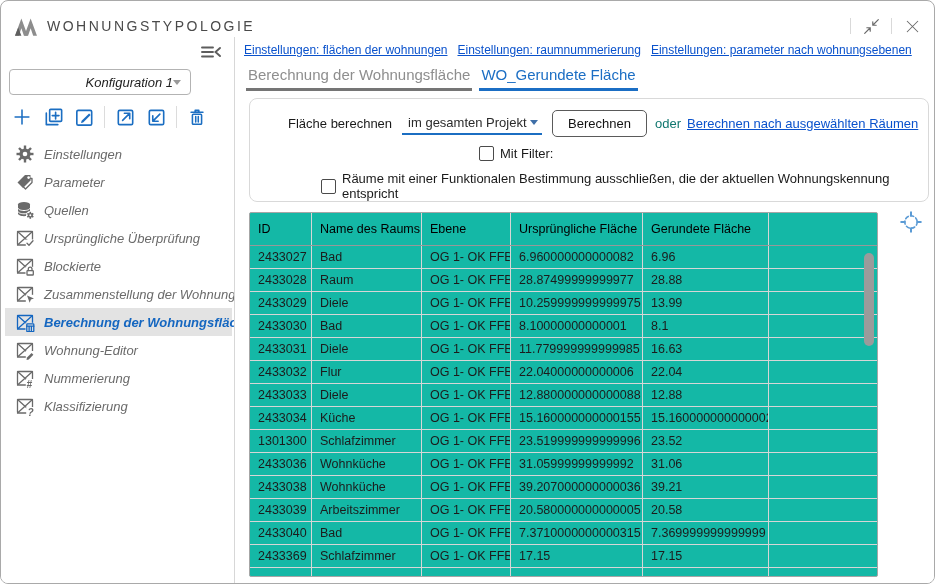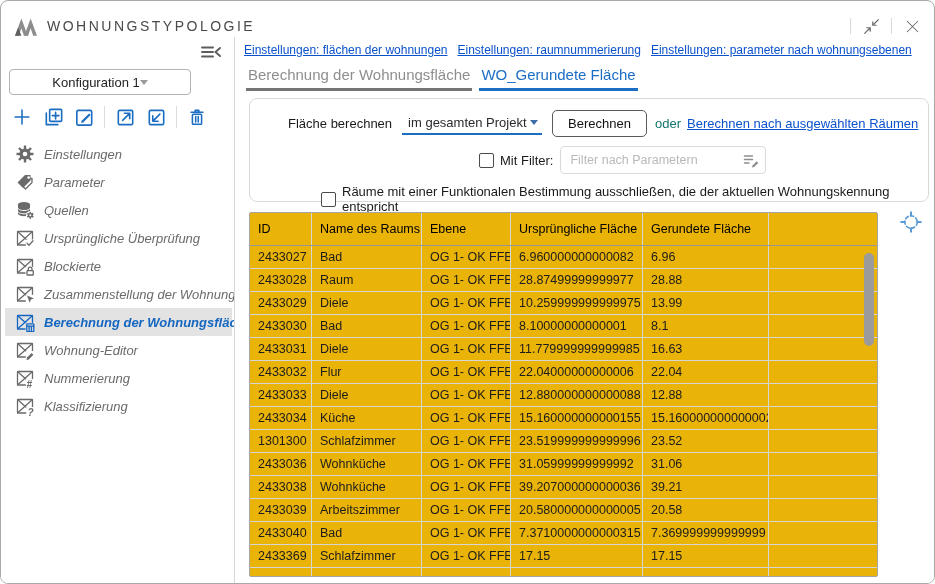--- a/index.html
+++ b/index.html
@@ -19,21 +19,21 @@
   .win-btn svg { stroke:#6b6b6b; fill:none; stroke-width:1.4; stroke-linecap:round; }
 
   
   .sidebar { position:absolute; top:36px; left:0; width:233px; bottom:0; background:#fff; }
   .v-divider { position:absolute; top:36px; left:233px; width:1px; bottom:0; background:#d7d7d7; }
   .collapse-row { display:flex; justify-content:flex-end; padding:6px 10px 2px 0; }
   .collapse-btn { width:24px; height:20px; cursor:pointer; }
   .collapse-btn svg { stroke:#5d5d5d; stroke-width:1.9; stroke-linecap:round; fill:none; }
   .config-select {
     margin:4px 8px 0 8px; height:26px; width:182px; border:1px solid #b3b3b3; border-radius:4px;
-    display:flex; align-items:center; justify-content:center; padding:0 9px; cursor:pointer; background:#fff;
+    display:flex; align-items:center; justify-content:flex-end; padding:0 9px; cursor:pointer; background:#fff;font-style:italic;
   }
   .config-select .val { font-size:13px; color:#222; }
   .caret-gray { width:0; height:0; border-left:4.5px solid transparent; border-right:4.5px solid transparent; border-top:5px solid #9a9a9a; }
   .toolbar { display:flex; align-items:center; gap:5px; padding:9px 6px 8px 8px; }
   .tool-btn { width:26px; height:26px; display:flex; align-items:center; justify-content:center; cursor:pointer; border-radius:4px; }
   .tool-btn svg { stroke:#1b6ec2; fill:none; stroke-width:1.7; stroke-linecap:round; stroke-linejoin:round; }
   .tool-sep { width:1px; height:22px; background:#dcdcdc; margin:0 2px; }
 
   .nav { margin-top:2px; }
   .nav-item { display:flex; align-items:center; gap:9px; height:28px; padding-left:10px; margin:0 2px 0 4px; color:#6a6a6a; font-size:13px; cursor:pointer;font-style:italic; }
@@ -69,21 +69,21 @@
   .cb-label { margin-left:6px; font-size:13px; color:#1a1a1a; white-space:nowrap; }
   .filter-wrap { position:relative; margin-left:7px; }
   .filter-input { width:206px; height:28px; border:1px solid #dadada; border-radius:4px; padding:0 28px 0 9px; font-size:12.5px; color:#444; font-family:"Liberation Sans",sans-serif; }
   .filter-input::placeholder { color:#b9b9b9; }
   .filter-icon { position:absolute; right:6px; top:6px; width:17px; height:17px; }
   .filter-icon svg { stroke:#8d8d8d; fill:none; stroke-width:1.5; stroke-linecap:round; }
   .panel-row3 { display:flex; align-items:center; margin:10px 0 0 47px;padding-left:24px; }
   .panel-row3 .cb-label { white-space:normal; }
 
   
-  .table-wrap { position:relative; margin:10px 0 0 14px; width:629px; height:365px; border:1px solid #a6a6a6; border-radius:2px; background:#eab308; overflow:hidden; }
+  .table-wrap { position:relative; margin:10px 0 0 14px; width:629px; height:365px; border:1px solid #a6a6a6; border-radius:2px; background:#14b8a6; overflow:hidden; }
   .thead { display:flex; height:33px; border-bottom:1px solid #989898; }
   .th { font-size:12.5px; color:#000; line-height:32px; padding-left:8px; border-right:1px solid #d6d6d6; overflow:hidden; white-space:nowrap; }
   .tbody { }
   .tr { display:flex; height:23px; border-bottom:1px solid #d6d6d6; cursor:default; }
   .td { font-size:12.5px; color:#1c1c1c; line-height:22px; padding-left:8px; border-right:1px solid #d6d6d6; overflow:hidden; white-space:nowrap; }
   .c0 { width:62px; } .c1 { width:110px; } .c2 { width:89px; } .c3 { width:132px; } .c4 { width:126px; } .c5 { flex:1; border-right:none; }
   .scroll-thumb { position:absolute; right:3px; top:40px; width:10px; height:93px; background:#9b9b9b; border-radius:5px; cursor:pointer; }
 
   .locate-btn { position:absolute; top:173px; right:11px; width:24px; height:24px; cursor:pointer; }
   .locate-btn svg { stroke:#5b9bd5; fill:none; stroke-width:1.6; stroke-linecap:round; }
@@ -321,29 +321,20 @@
           <span class="val">im gesamten Projekt</span>
           <span class="caret-blue"></span>
         </div>
         <button class="btn">Berechnen</button>
         <span class="or-text">oder</span>
         <a class="panel-link">Berechnen nach ausgewählten Räumen</a>
       </div>
       <div class="panel-row2">
         <span class="checkbox"></span>
         <span class="cb-label">Mit Filter:</span>
-        <span class="filter-wrap">
-          <input class="filter-input" type="text" placeholder="Filter nach Parametern" style="">
-          <span class="filter-icon">
-            <svg width="17" height="17" viewBox="0 0 17 17">
-              <path d="M1.5 4 h8 M1.5 7.5 h8 M1.5 11 h4.5"></path>
-              <path d="M9.5 13.5 l4.2 -4.2 l1.6 1.6 -4.2 4.2 -2.1 .5 z" fill="#8d8d8d" stroke="none"></path>
-            </svg>
-          </span>
-        </span>
       </div>
       <div class="panel-row3">
         <span class="checkbox"></span>
         <span class="cb-label">Räume mit einer Funktionalen Bestimmung ausschließen, die der aktuellen Wohnungskennung entspricht</span>
       </div>
     </div>
 
     <div class="table-wrap">
       <div class="thead">
         <div class="th c0">ID</div>

